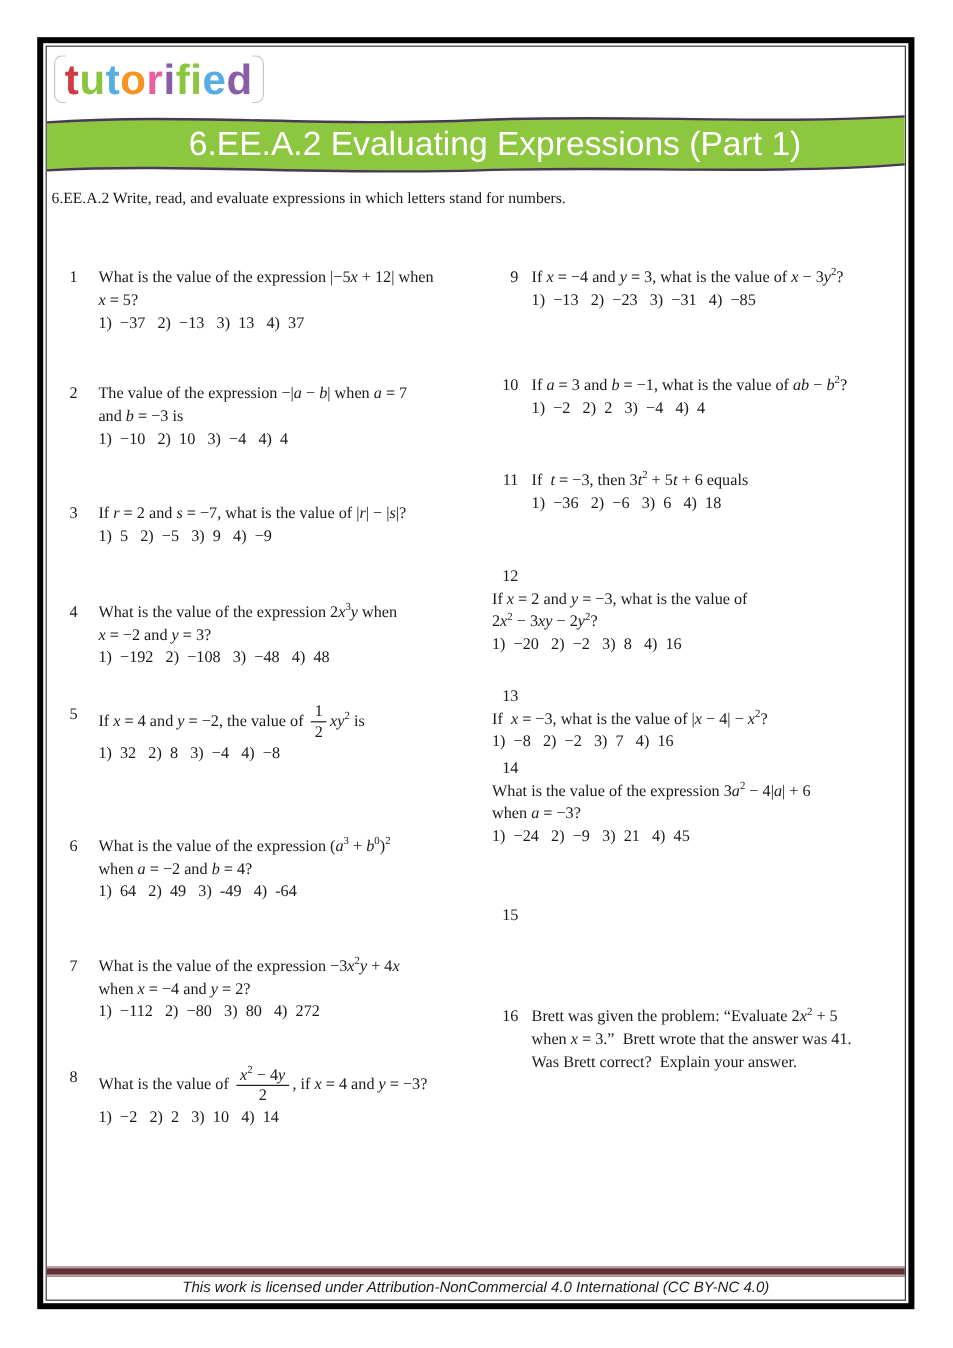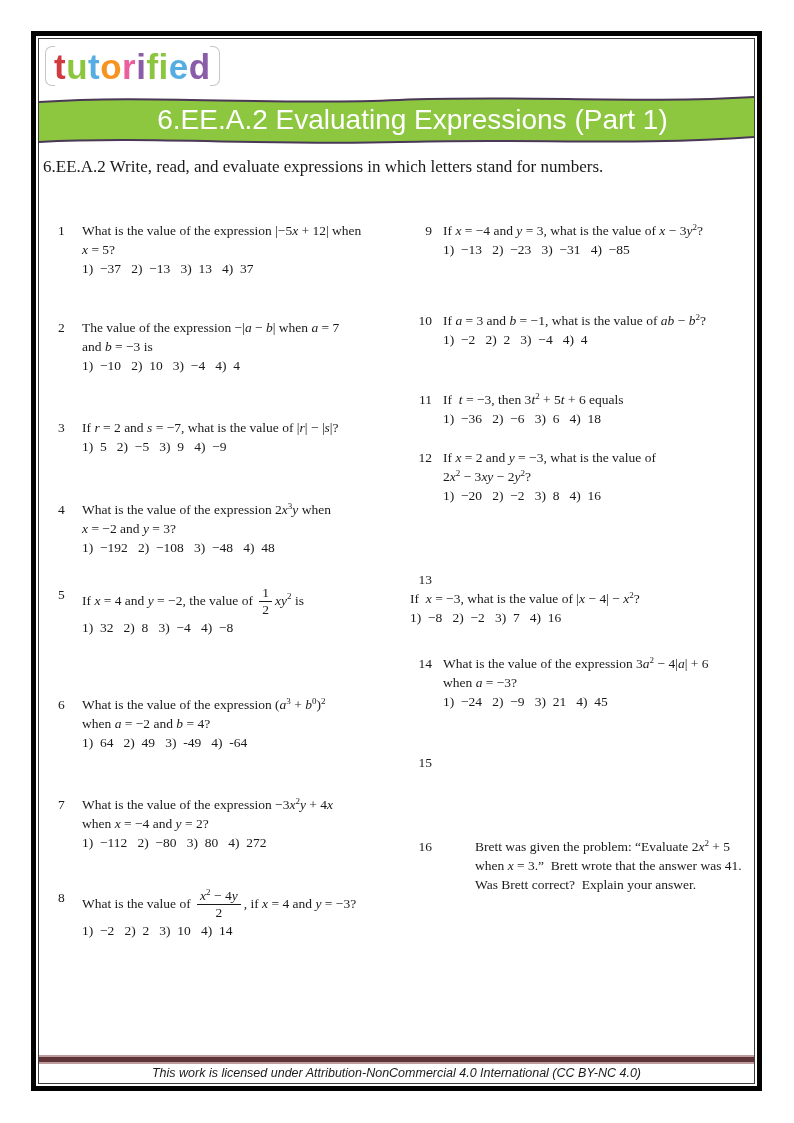--- a/index.html
+++ b/index.html
@@ -14,21 +14,21 @@
         font-family:"Liberation Sans", sans-serif;font-weight:bold;font-size:35px;
         letter-spacing:0.5px;white-space:nowrap;}
   .logo .br{position:absolute;top:1px;bottom:3px;width:9px;}
   .logo .br.l{left:-9px;border:1px solid #c6c6c6;border-right:none;border-radius:7px 0 0 7px;}
   .logo .br.r{right:-9px;border:1px solid #c6c6c6;border-left:none;border-radius:0 7px 7px 0;}
   
   .banner{position:absolute;left:39px;top:91px;width:715px;height:58px;}
   .banner svg{position:absolute;left:0;top:0;width:100%;height:100%;}
   .banner-title{position:absolute;left:0;right:0;top:13px;text-align:center;
                 font-family:"Liberation Sans", sans-serif;font-size:28px;color:#ffffff;padding-left:32px;}
-  .standard{position:absolute;left:43px;top:157px;font-size:17px;}
+  .standard{position:absolute;left:43px;top:157px;font-size:13px;}
   
   .qwrap{position:absolute;left:0;top:0;width:794px;height:1123px;}
   .q{position:absolute;display:flex;font-size:13.5px;line-height:19px;}
   .q.L{left:58px;width:360px;}
   .q.R{left:410px;width:360px;}
   .qnum{flex:0 0 auto;width:24px;}
   .q.R .qnum{width:22px;text-align:right;margin-right:11px;}
   .qline{white-space:pre;}
   .qchoices{white-space:pre;}
   .v{font-style:italic;}
@@ -142,47 +142,47 @@
           <div class="qchoices">1)  −2   2)  2   3)  −4   4)  4</div>
         </div>
       </div>
       <div class="q R" style="top: 390px;">
         <div class="qnum">11</div>
         <div class="qbody">
           <div class="qline"><span>If  </span><span class="v">t</span><span> = −3, then 3</span><span class="v">t</span><sup>2</sup><span> + 5</span><span class="v">t</span><span> + 6 equals</span></div>
           <div class="qchoices">1)  −36   2)  −6   3)  6   4)  18</div>
         </div>
       </div>
-      <div class="q R" style="top: 448px;">
+      <div class="q R" style="top: 470px; flex-direction: column;">
         <div class="qnum">12</div>
         <div class="qbody">
           <div class="qline"><span>If </span><span class="v">x</span><span> = 2 and </span><span class="v">y</span><span> = −3, what is the value of</span></div>
           <div class="qline"><span>2</span><span class="v">x</span><sup>2</sup><span> − 3</span><span class="v">xy</span><span> − 2</span><span class="v">y</span><sup>2</sup><span>?</span></div>
           <div class="qchoices">1)  −20   2)  −2   3)  8   4)  16</div>
         </div>
       </div>
       <div class="q R" style="top: 570px; flex-direction: column;">
         <div class="qnum">13</div>
         <div class="qbody">
           <div class="qline"><span>If  </span><span class="v">x</span><span> = −3, what is the value of |</span><span class="v">x</span><span> − 4| − </span><span class="v">x</span><sup>2</sup><span>?</span></div>
           <div class="qchoices">1)  −8   2)  −2   3)  7   4)  16</div>
         </div>
       </div>
-      <div class="q R" style="top: 654px;">
+      <div class="q R" style="top: 630px; flex-direction: column;">
         <div class="qnum">14</div>
         <div class="qbody">
           <div class="qline"><span>What is the value of the expression 3</span><span class="v">a</span><sup>2</sup><span> − 4|</span><span class="v">a</span><span>| + 6</span></div>
           <div class="qline"><span>when </span><span class="v">a</span><span> = −3?</span></div>
           <div class="qchoices">1)  −24   2)  −9   3)  21   4)  45</div>
         </div>
       </div>
       <div class="q R" style="top: 753px;">
         <div class="qnum">15</div>
       </div>
-      <div class="q R" style="top: 837px; gap: 32px;">
+      <div class="q R" style="top: 837px;">
         <div class="qnum">16</div>
         <div class="qbody">
           <div class="qline"><span>Brett was given the problem: “Evaluate 2</span><span class="v">x</span><sup>2</sup><span> + 5</span></div>
           <div class="qline"><span>when </span><span class="v">x</span><span> = 3.”  Brett wrote that the answer was 41.</span></div>
           <div class="qline"><span>Was Brett correct?  Explain your answer.</span></div>
         </div>
       </div>
     </div>
 
   <div class="footer-bar"></div>

